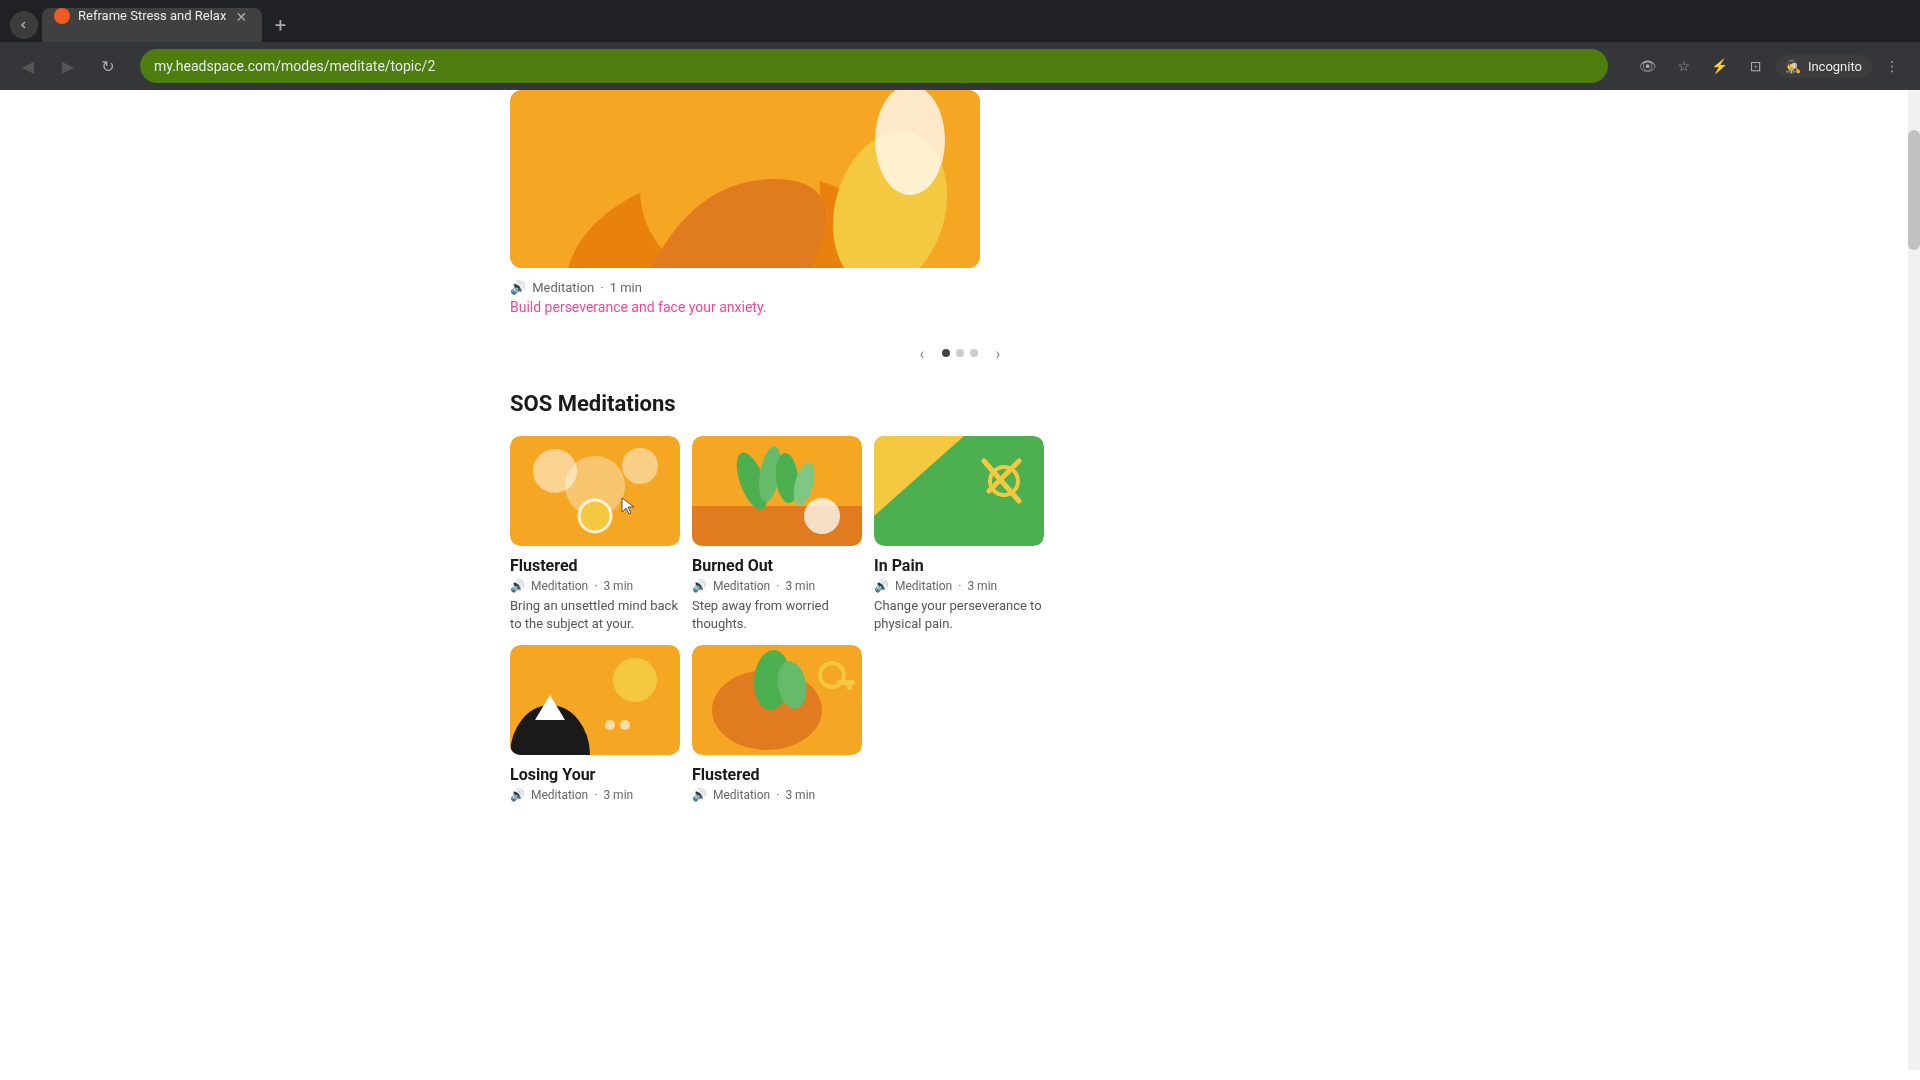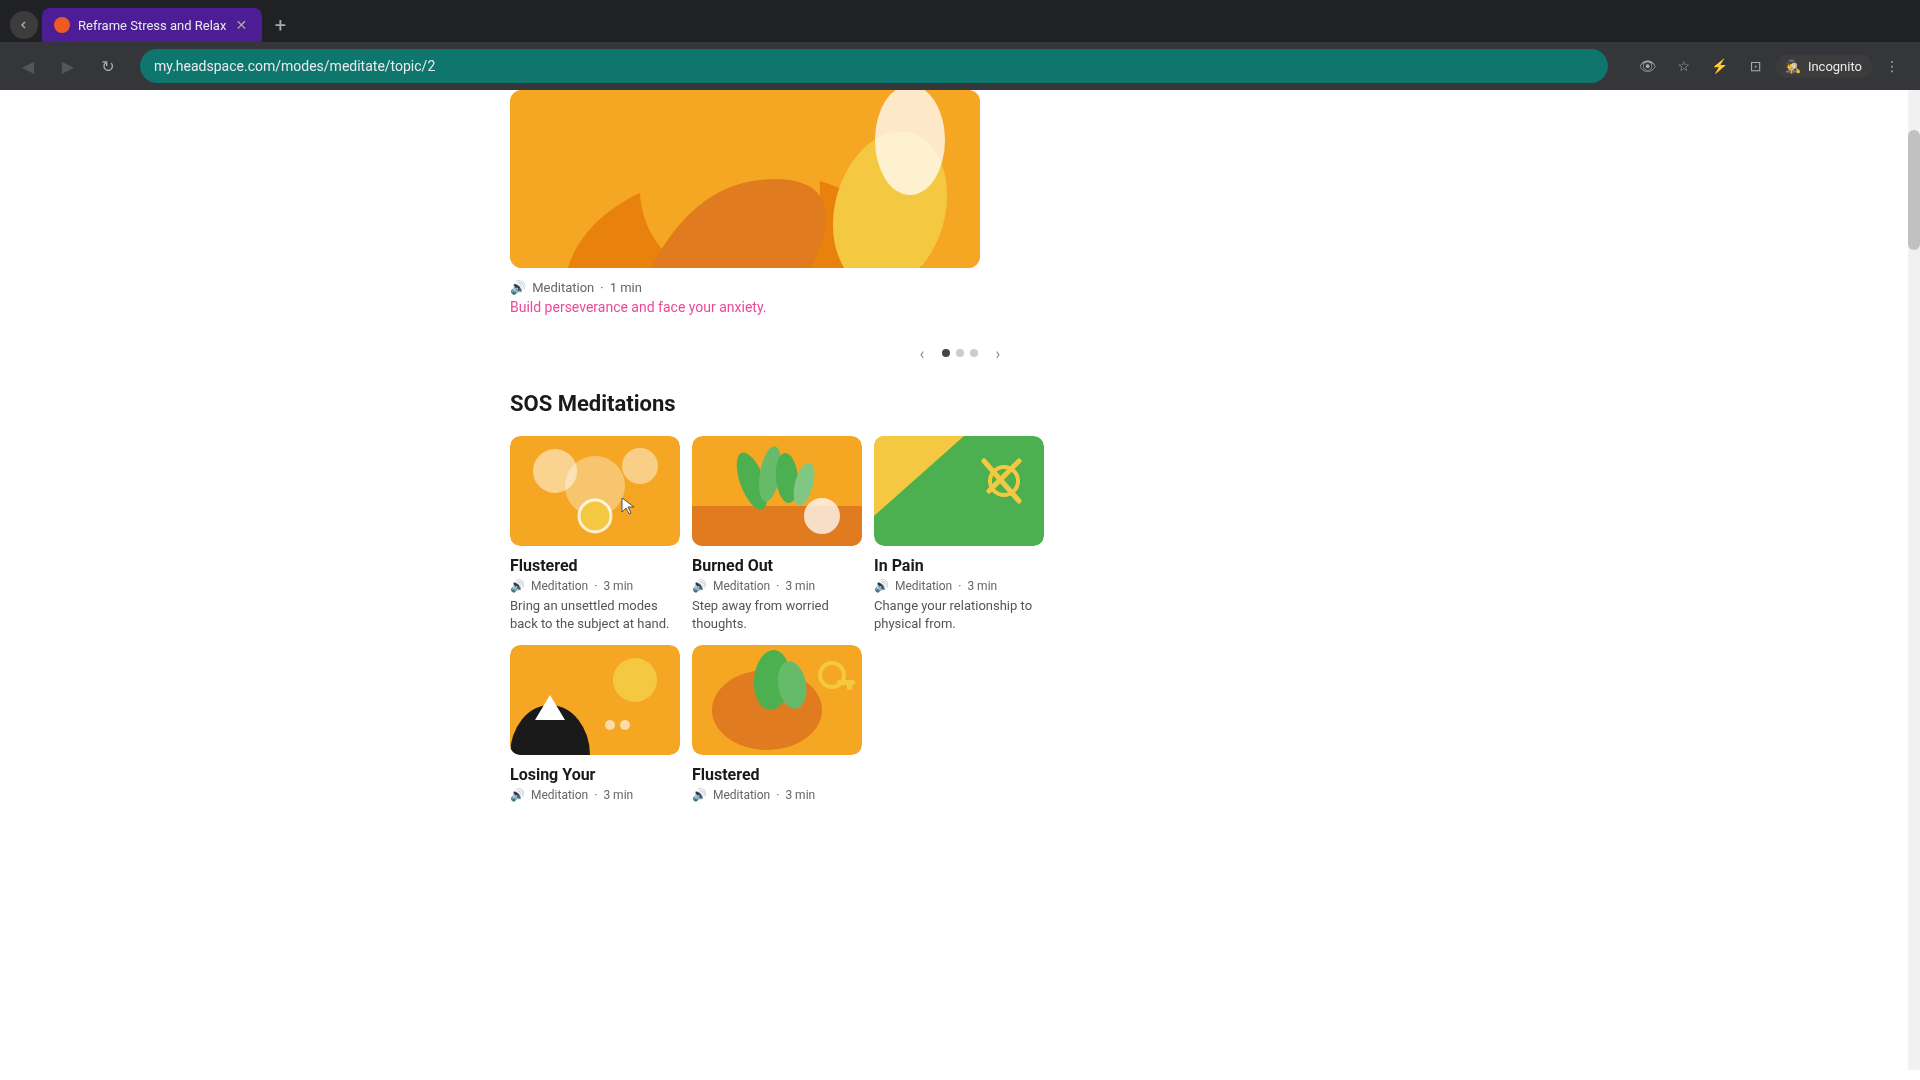--- a/index.html
+++ b/index.html
@@ -4,29 +4,29 @@
   <style>
     * { margin: 0; padding: 0; box-sizing: border-box; }
     body { font-family: -apple-system, BlinkMacSystemFont, 'Segoe UI', Roboto, sans-serif; background: #ffffff; overflow-x: hidden; }
 
     
     .browser-chrome { background: #202124; width: 1920px; }
     .tab-bar { display: flex; align-items: center; padding: 8px 0 0 0; background: #202124; height: 42px; }
     .tab-bar-left { display: flex; align-items: center; padding-left: 10px; }
     .tab-back-btn { width: 28px; height: 28px; border-radius: 50%; background: #3c3c3c; display: flex; align-items: center; justify-content: center; margin-right: 4px; cursor: pointer; }
     .tab-back-btn svg { fill: #aaa; }
-    .tab { display: flex; align-items: center; background: #4c1d95; border-radius: 8px 8px 0 0; padding: 0 12px; height: 34px; min-width: 200px; max-width: 280px; }
+    .tab { display: flex; background: #404040; border-radius: 8px 8px 0 0; padding: 0 12px; height: 34px; min-width: 200px; max-width: 280px; }
     .tab-favicon { width: 16px; height: 16px; border-radius: 50%; background: #f05a22; margin-right: 8px; flex-shrink: 0; }
     .tab-title { font-size: 13px; color: #e8eaed; white-space: nowrap; overflow: hidden; text-overflow: ellipsis; flex: 1; }
     .tab-close { width: 18px; height: 18px; border-radius: 50%; display: flex; align-items: center; justify-content: center; margin-left: 6px; cursor: pointer; color: #aaa; font-size: 14px; }
     .tab-new { width: 28px; height: 28px; display: flex; align-items: center; justify-content: center; color: #aaa; font-size: 20px; cursor: pointer; margin-left: 4px; }
     .browser-controls { background: #35363a; height: 48px; display: flex; align-items: center; padding: 0 12px; gap: 8px; }
     .nav-btn { width: 32px; height: 32px; border-radius: 50%; display: flex; align-items: center; justify-content: center; cursor: pointer; color: #aaa; font-size: 16px; }
     .nav-btn.disabled { color: #555; cursor: default; }
-    .address-bar { flex: 1; background: #0f766e; border-radius: 20px; height: 34px; display: flex; align-items: center; padding: 0 14px; margin: 0 8px; }
+    .address-bar { flex: 1; background: #4d7c0f; border-radius: 20px; height: 34px; display: flex; align-items: center; padding: 0 14px; margin: 0 8px; }
     .address-text { font-size: 14px; color: #e8eaed; flex: 1; }
     .browser-icons { display: flex; align-items: center; gap: 4px; margin-left: 8px; }
     .browser-icon-btn { width: 32px; height: 32px; border-radius: 50%; display: flex; align-items: center; justify-content: center; cursor: pointer; color: #aaa; font-size: 14px; }
     .incognito-badge { background: #3c3c3c; border-radius: 12px; padding: 4px 10px; color: #e8eaed; font-size: 13px; display: flex; align-items: center; gap: 6px; }
 
     
     .page-content { background: #ffffff; width: 1920px; min-height: 980px; display: flex; justify-content: center; }
     .content-wrapper { width: 900px; padding: 0 0 40px 0; }
 
     
@@ -166,21 +166,21 @@
               <path d="M2 2 L2 16 L6 12 L9 18 L11 17 L8 11 L14 11 Z" fill="white" stroke="#333" stroke-width="0.8"></path>
             </svg>
         </div>
         <div class="card-title">Flustered</div>
         <div class="card-meta">
           <span>🔊</span>
           <span>Meditation</span>
           <span>·</span>
           <span>3 min</span>
         </div>
-        <div class="card-description">Bring an unsettled modes back to the subject at hand.</div>
+        <div class="card-description">Bring an unsettled mind back to the subject at your.</div>
       </div>
 
       <div class="meditation-card">
         <div class="card-image">
           <svg width="170" height="110" viewBox="0 0 170 110" xmlns="http://www.w3.org/2000/svg">
             <rect width="170" height="110" fill="#f5a623" rx="10"></rect>
 
             <rect x="0" y="70" width="170" height="40" fill="#e07b20" rx="0"></rect>
 
             <ellipse cx="60" cy="45" rx="12" ry="30" fill="#4caf50" transform="rotate(-20 60 45)"></ellipse>
@@ -213,21 +213,21 @@
             <line x1="145" y1="25" x2="115" y2="55" stroke="#f5c842" stroke-width="5" stroke-linecap="round"></line>
           </svg>
         </div>
         <div class="card-title">In Pain</div>
         <div class="card-meta">
           <span>🔊</span>
           <span>Meditation</span>
           <span>·</span>
           <span>3 min</span>
         </div>
-        <div class="card-description">Change your relationship to physical from.</div>
+        <div class="card-description">Change your perseverance to physical pain.</div>
       </div>
 
       <div class="meditation-card">
         <div class="card-image">
           <svg width="170" height="110" viewBox="0 0 170 110" xmlns="http://www.w3.org/2000/svg">
             <rect width="170" height="110" fill="#f5a623" rx="10"></rect>
 
             <ellipse cx="40" cy="110" rx="40" ry="50" fill="#1a1a1a"></ellipse>
 
             <polygon points="25,75 55,75 40,50" fill="white"></polygon>

